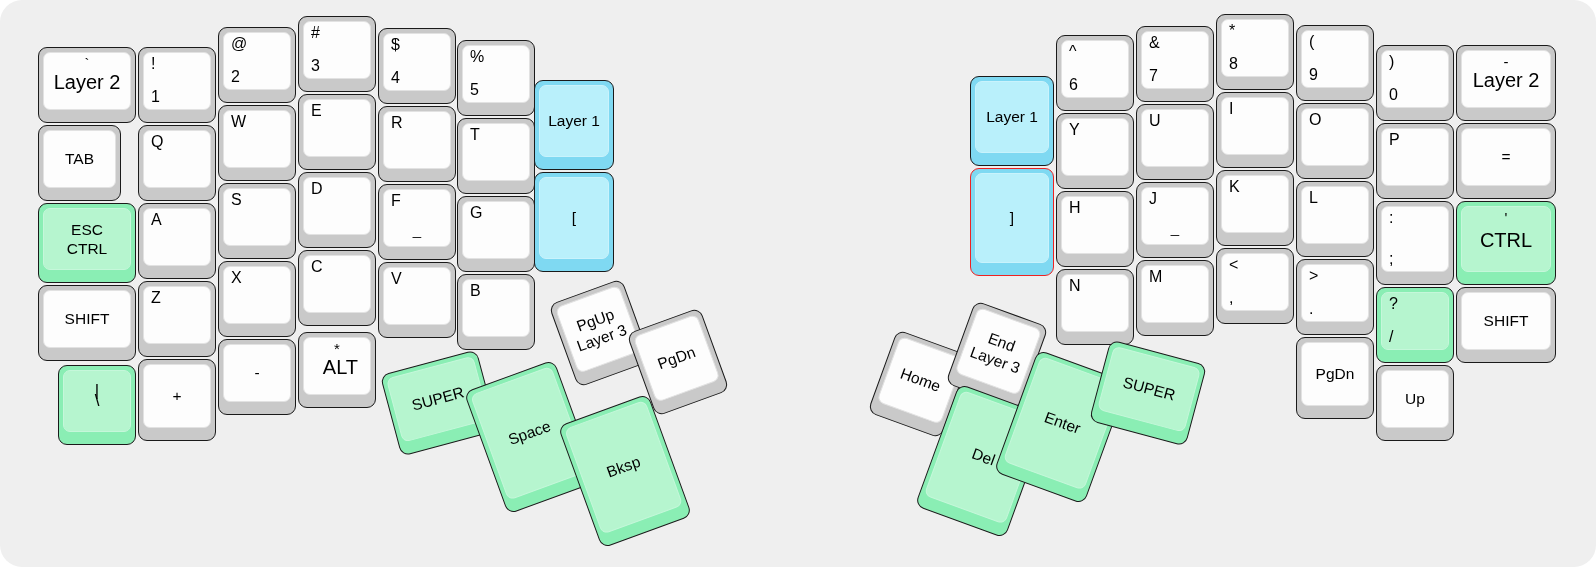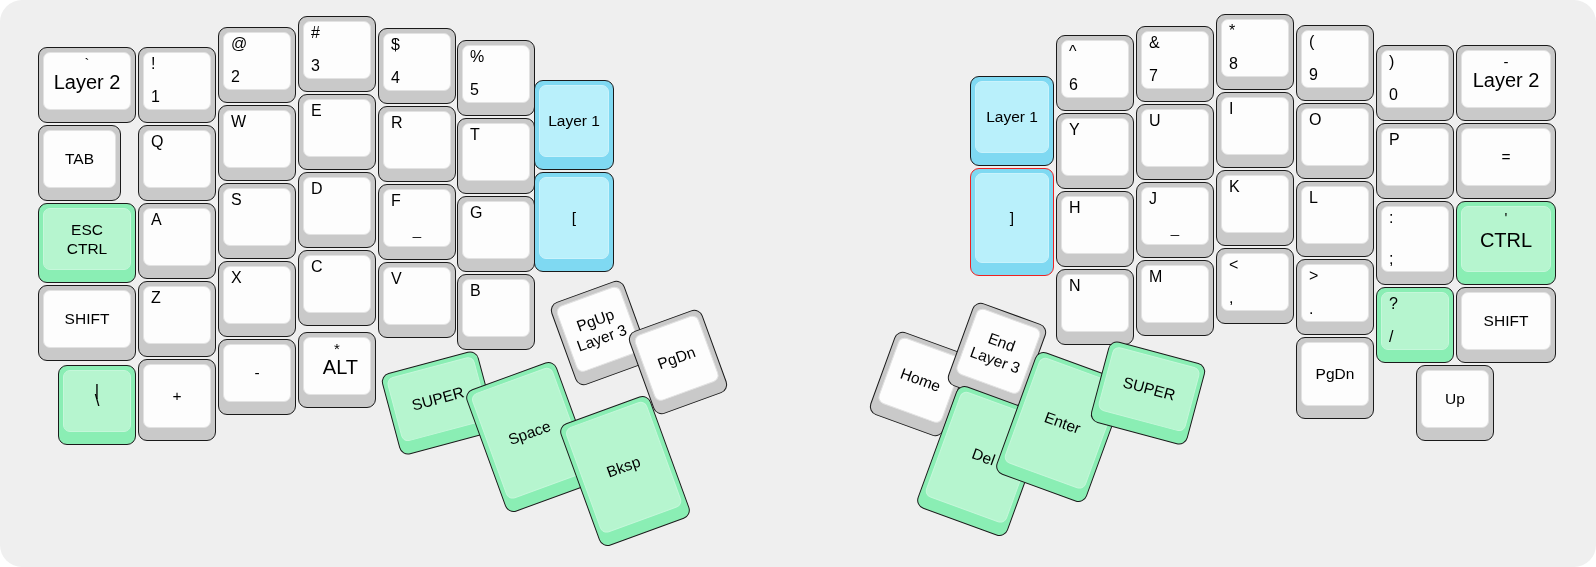--- a/index.html
+++ b/index.html
@@ -359,21 +359,21 @@
         <div class="tl">:</div>
         <div class="bl">;</div>
       </div>
     </div>
     <div class="key green" style="left: 1376px; top: 287px; width: 78px; height: 76px;">
       <div class="cap">
         <div class="tl">?</div>
         <div class="bl">/</div>
       </div>
     </div>
-    <div class="key" style="left: 1376px; top: 365px; width: 78px; height: 76px; margin-left: 40px;">
+    <div class="key" style="left: 1376px; top: 365px; width: 78px; height: 76px;">
       <div class="cap">
         <div class="ctr">Up</div>
       </div>
     </div>
     <div class="key" style="left: 1456px; top: 45px; width: 100px; height: 76px;">
       <div class="cap">
         <div class="tc">-</div>
         <div class="mc" style="position: absolute; top: 50%; left: 0px; right: 0px; transform: translateY(-45%); text-align: center;">Layer 2</div>
       </div>
     </div>

